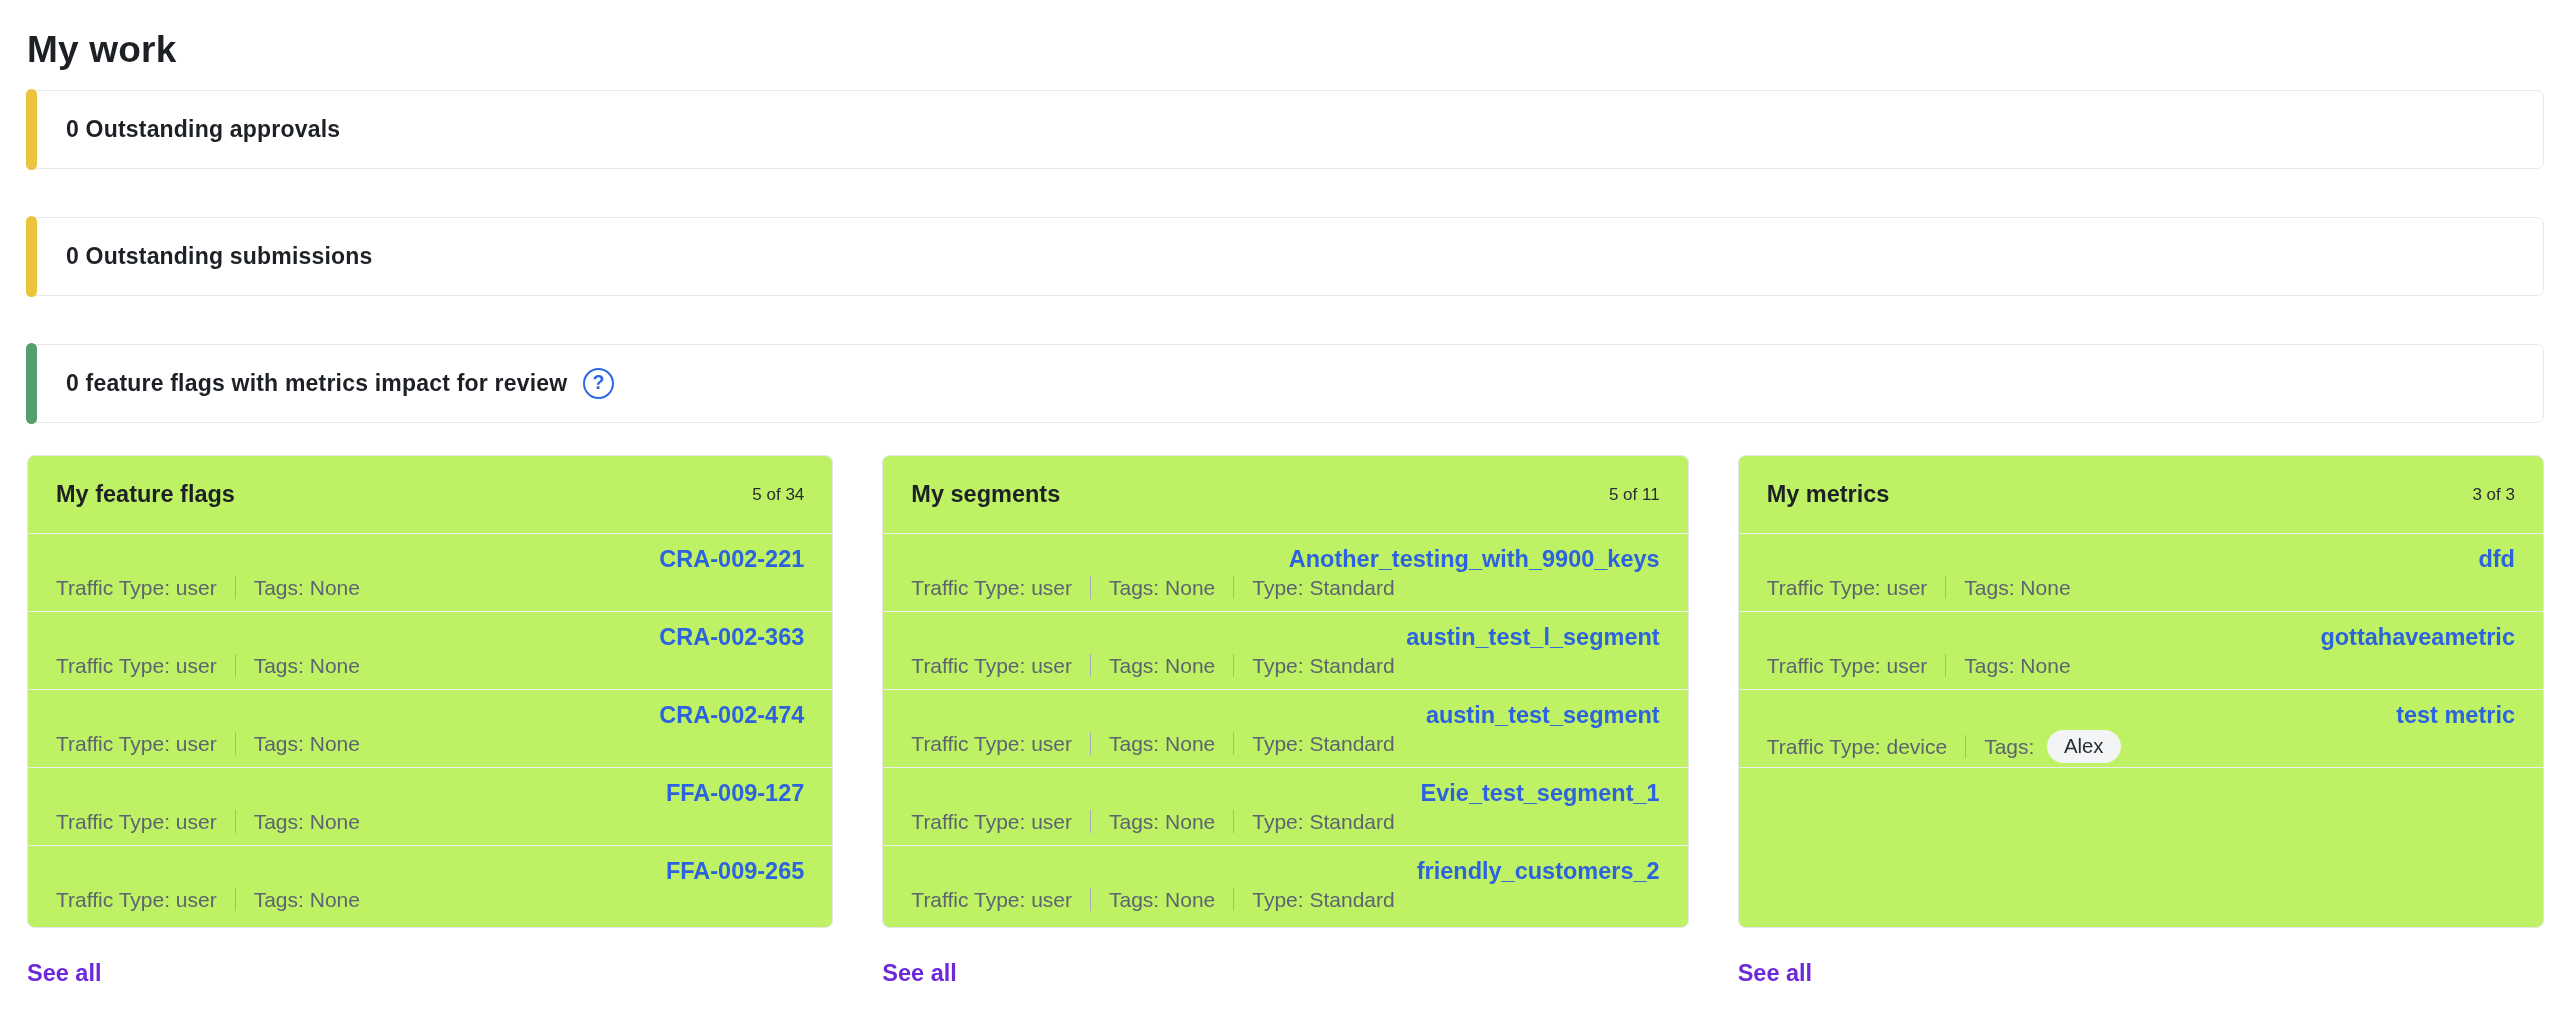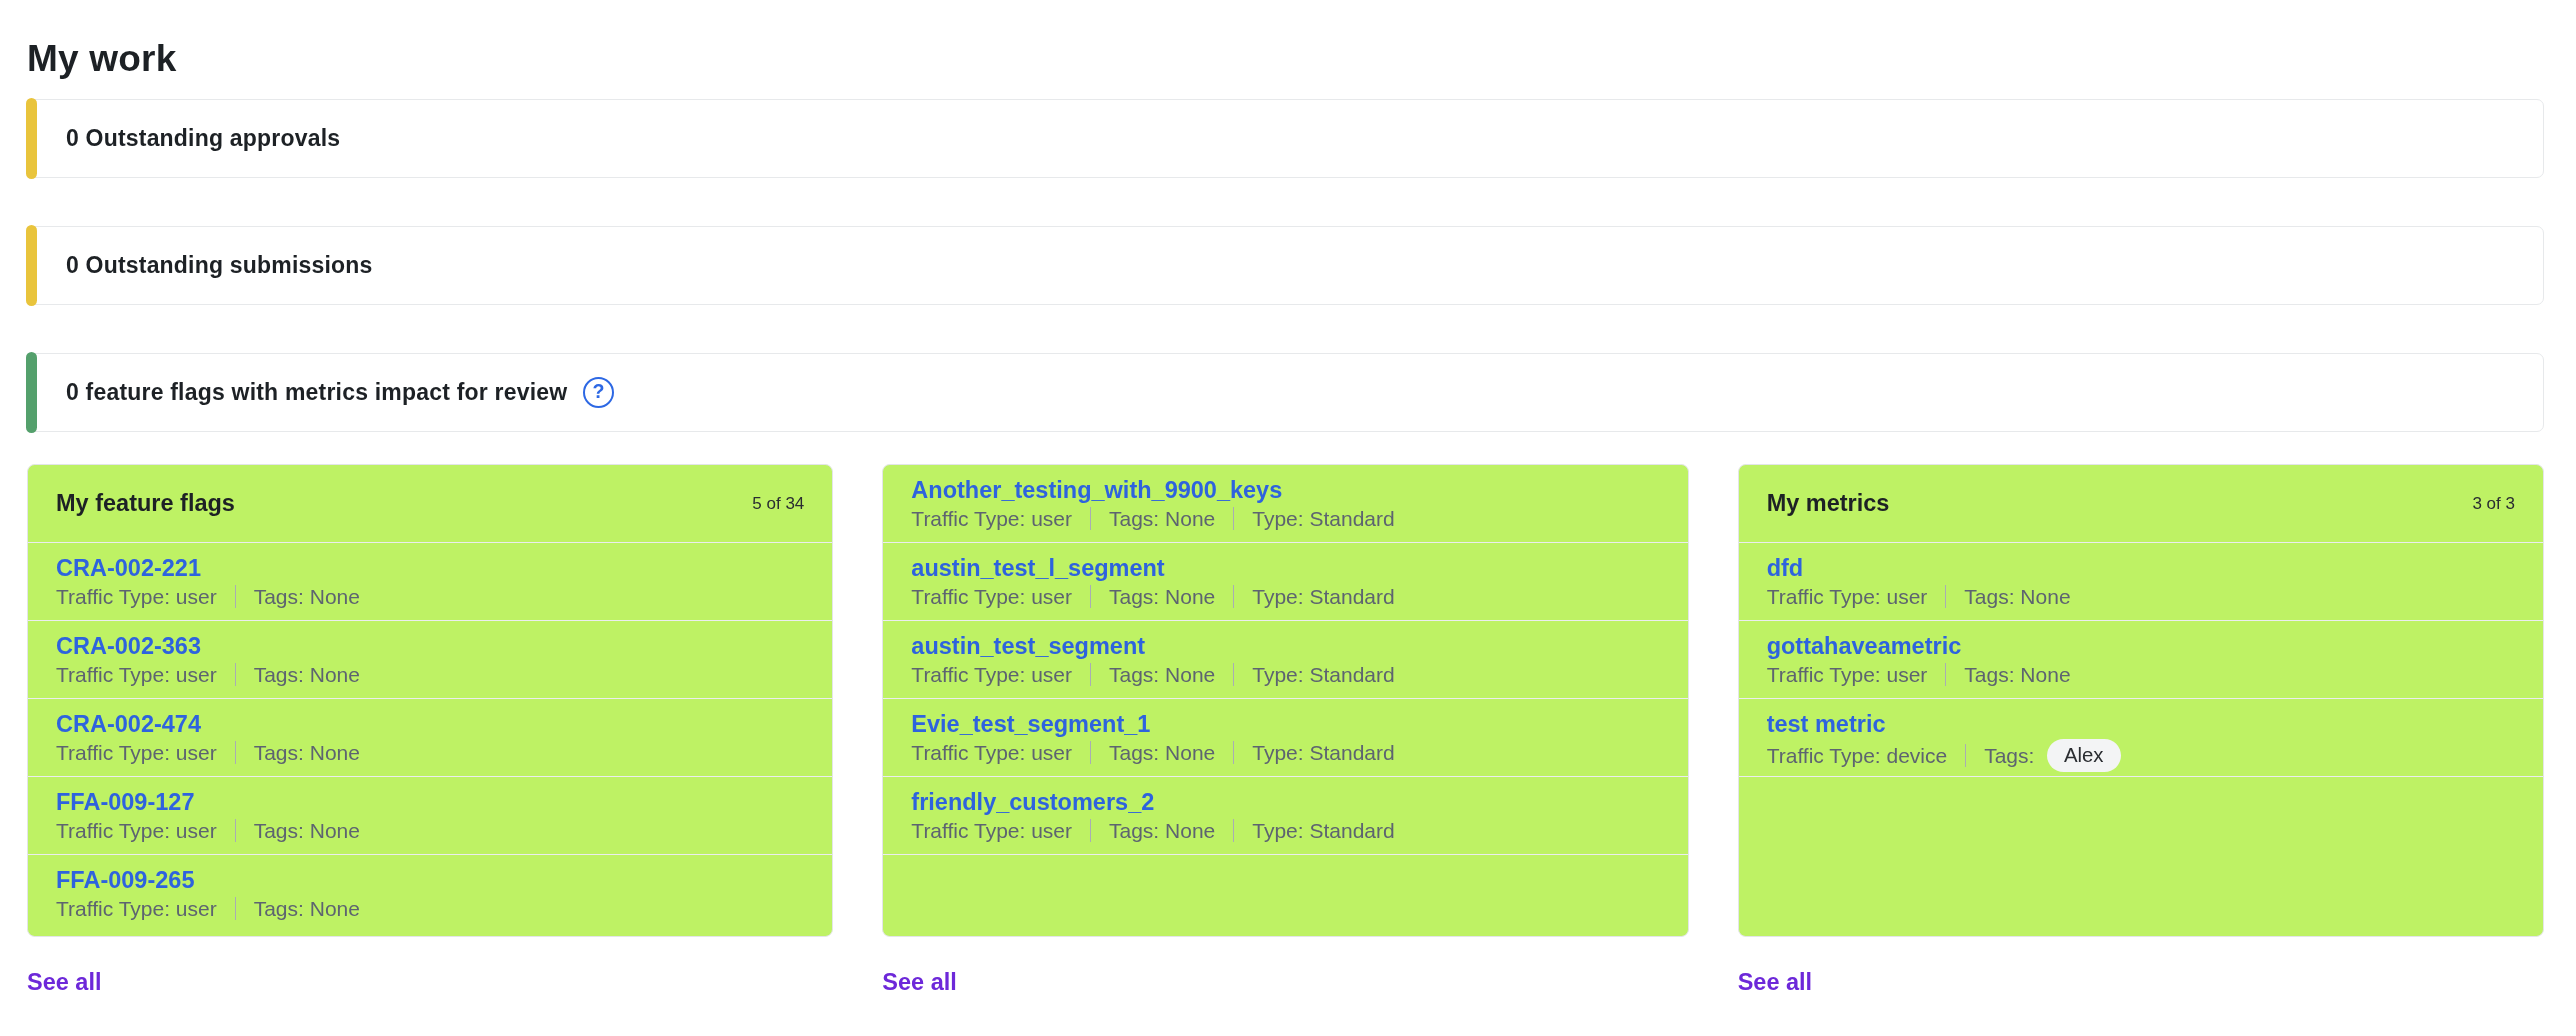--- a/index.html
+++ b/index.html
@@ -1,19 +1,19 @@
 <!DOCTYPE html>
 <html style="font-size:12.5px"><head>
 <meta charset="utf-8">
 <style>
   * { box-sizing: border-box; margin: 0; padding: 0; }
   html, body { width: 2576px; height: 1036px; background: #ffffff; overflow: hidden; }
   body { font-family: "Liberation Sans", "DejaVu Sans", sans-serif; color: #1d2125; }
 
-  .page { padding: 27px 32px 0 27px; width: 100%; }
+  .page { padding: 18px 32px 0 27px; width: 100%; }
 
   h1.page-title { font-size: 37px; font-weight: 700; color: #1d2125; letter-spacing: 0.2px; margin: 11px 0 19px; }
 
   
   .banner { position: relative; height: 79px; border: 1.6px solid #e7e9eb; border-radius: 7px;
             display: flex; align-items: center; padding-left: 38px; background: #fff; }
   .banner + .banner { margin-top: 48px; }
   .banner-accent { position: absolute; left: -1.6px; top: -1.6px; bottom: -1.6px; width: 11px; border-radius: 7px; }
   .banner-text { font-size: 23px; font-weight: 600; color: #1d2125; letter-spacing: 0.2px; text-align: center; }
   .help { width: 31px; height: 31px; border: 2.4px solid #2d68e4; border-radius: 50%; color: #2d68e4;
@@ -22,21 +22,21 @@
 
   
   .cards { display: flex; gap: 49px; margin-top: 32px; }
   .card-col { flex: 1; min-width: 0; }
   .card { border: 1.6px solid #e3e5e8; border-radius: 7.8px; height: 473px; background: #bef264; overflow: hidden; }
   .card-header { height: 78px; display: flex; justify-content: space-between; align-items: center;
                  padding: 0 28px; border-bottom: 1.6px solid #ebedef; }
   .card-title { font-size: 23.5px; font-weight: 700; color: #1d2125; }
   .card-count { font-size: 17px; font-weight: 400; color: #2a2d31; }
 
-  .row { height: 78px; padding: 10.2px 28px 0; border-bottom: 1.6px solid #ebedef; }
+  .row { height: 78px; padding: 10.2px 28px 0; border-bottom: 1.6px solid #ebedef; text-align: right; }
   .card .row:nth-child(6) { border-bottom: 0; }
   .row-link { font-size: 23.5px; font-weight: 600; color: #2e63de; text-decoration: none; line-height: 30px; display: inline-block; cursor: pointer; }
   .row-meta { display: flex; align-items: center; margin-top: 0; font-size: 21px; font-weight: 400;
               color: #5d6470; line-height: 27px; white-space: nowrap; }
   .meta-sep { width: 0; height: 23.5px; border-left: 1.6px solid #a9adb4; margin: 0 18px; flex: none; }
   .chip { background: #f3f4f5; border-radius: 783px; padding: 3.9px 17px; color: #2a2d31; font-size: 20.4px;
           margin-left: 12.5px; display: inline-block; line-height: 25px; }
 
   .see-all { display: inline-block; margin-top: 32px; font-size: 23.5px; font-weight: 600;
              color: #6d28d9; text-decoration: none; cursor: pointer; }
@@ -89,20 +89,24 @@
               <span class="meta-sep"></span>
               <span>Tags: None</span>
             </div></div>
           <div class="row"><a class="row-link" href="#">FFA-009-265</a><div class="row-meta">
               <span>Traffic Type: user</span>
               <span class="meta-sep"></span>
               <span>Tags: None</span>
             </div></div>
         </section><a class="see-all" href="#">See all</a></div>
       <div class="card-col"><section class="card">
+          <header class="card-header">
+            <span class="card-title">My segments</span>
+            <span class="card-count">5 of 11</span>
+          </header>
           <div class="row"><a class="row-link" href="#">Another_testing_with_9900_keys</a><div class="row-meta">
               <span>Traffic Type: user</span>
               <span class="meta-sep"></span>
               <span>Tags: None</span>
               <span class="meta-sep"></span>
               <span>Type: Standard</span>
             </div></div>
           <div class="row"><a class="row-link" href="#">austin_test_l_segment</a><div class="row-meta">
               <span>Traffic Type: user</span>
               <span class="meta-sep"></span>

